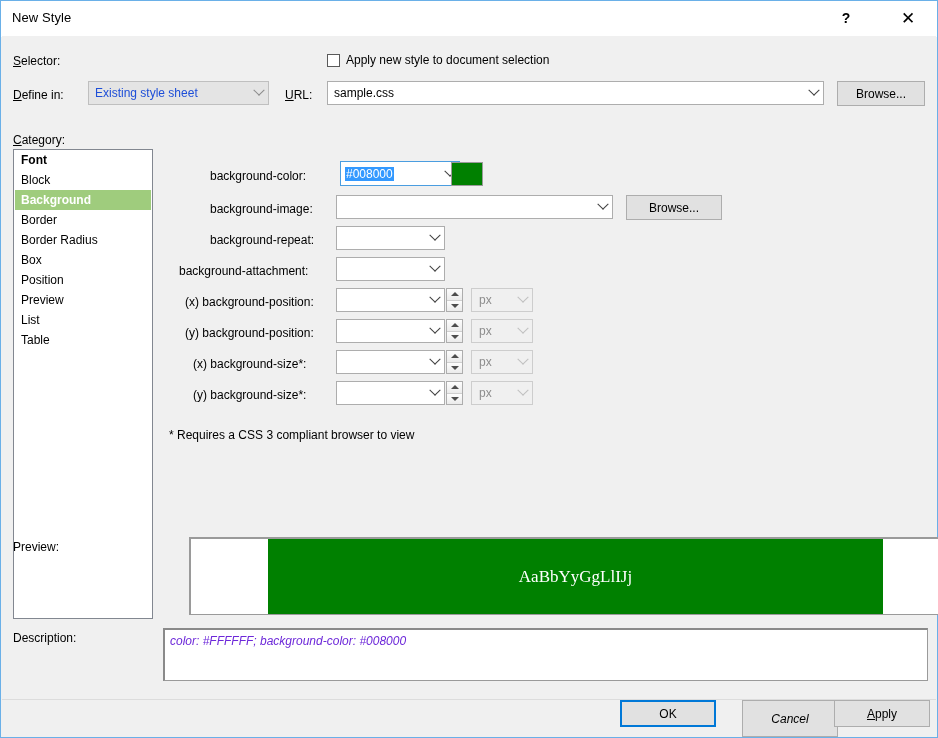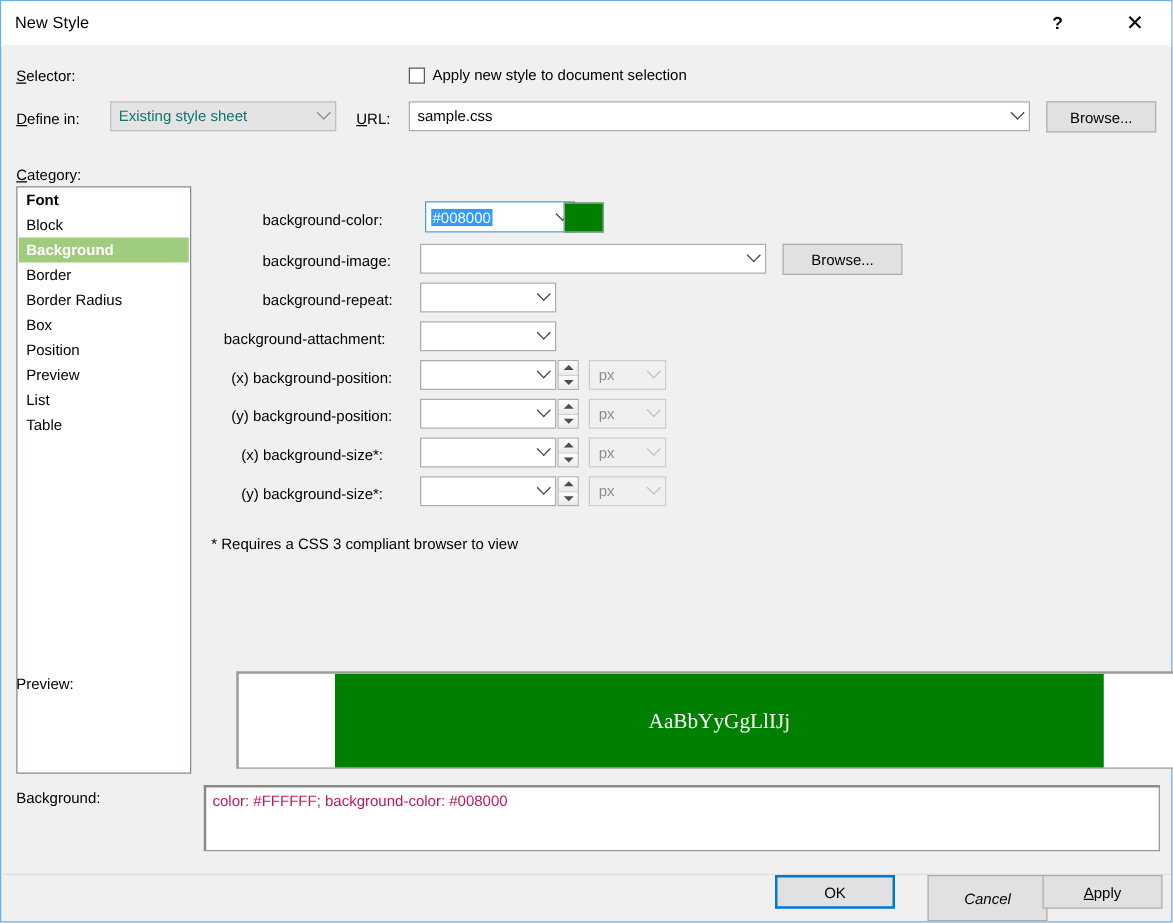--- a/index.html
+++ b/index.html
@@ -92,21 +92,21 @@
     border: 1px solid #bfbfbf;
   }
   .combo .val {
     padding-left: 6px;
     font-size: 12px;
     color: #000;
     flex: 1;
     overflow: hidden;
     white-space: nowrap;
   }
-  .combo.gray .val { color: #0f766e; }
+  .combo.gray .val { color: #1d4ed8; }
   .combo .arrow {
     width: 18px;
     height: 100%;
     display: flex;
     align-items: center;
     justify-content: center;
     color: #404040;
   }
   .combo.gray .arrow { color: #8a8a8a; }
   .chev {
@@ -281,22 +281,23 @@
   
   .desc-box {
     position: absolute;
     box-sizing: border-box;
     background: #ffffff;
     border: 1px solid #9a9a9a;
     border-top: 2px solid #8a8a8a;
     border-left: 2px solid #8a8a8a;
     padding: 4px 5px;
     font-size: 12px;
-    color: #be185d;
+    color: #6d28d9;
     overflow: hidden;
+    font-style: italic;
   }
 
   .sep {
     position: absolute;
     height: 1px;
     background: #dcdcdc;
   }
 </style>
 </head>
 <body>
@@ -477,21 +478,21 @@
 
     <div class="note" style="left:167px; top:392px;">* Requires a CSS 3 compliant browser to view</div>
 
     <div class="lbl" style="left:11px; top:504px;">Preview:</div>
     <div class="preview-box" style="left:161px; top:501px; width:765px; height:78px;">
       <div class="preview-fill" id="previewfill" style="left: 77px; top: 0px; width: 615px; height: 76px; background: rgb(0, 128, 0); color: rgb(255, 255, 255);">
         <span>AaBbYyGgLlIJj</span>
       </div>
     </div>
 
-    <div class="lbl" style="left:11px; top:595px;">Background:</div>
+    <div class="lbl" style="left:11px; top:595px;">Description:</div>
     <div class="desc-box" style="left:161px; top:592px; width:765px; height:53px;">
       <span>color: #FFFFFF; background-color: #008000</span>
     </div>
 
     <div class="sep" style="left:0px; top:663px; width:934px;"></div>
 
     <div class="btn default" style="left:618px; top:664px; width:96px; height:27px;">
       <span>OK</span>
     </div>
     <div class="btn" style="left:740px; top:664px; width:96px; height:37px;font-style:italic;">

